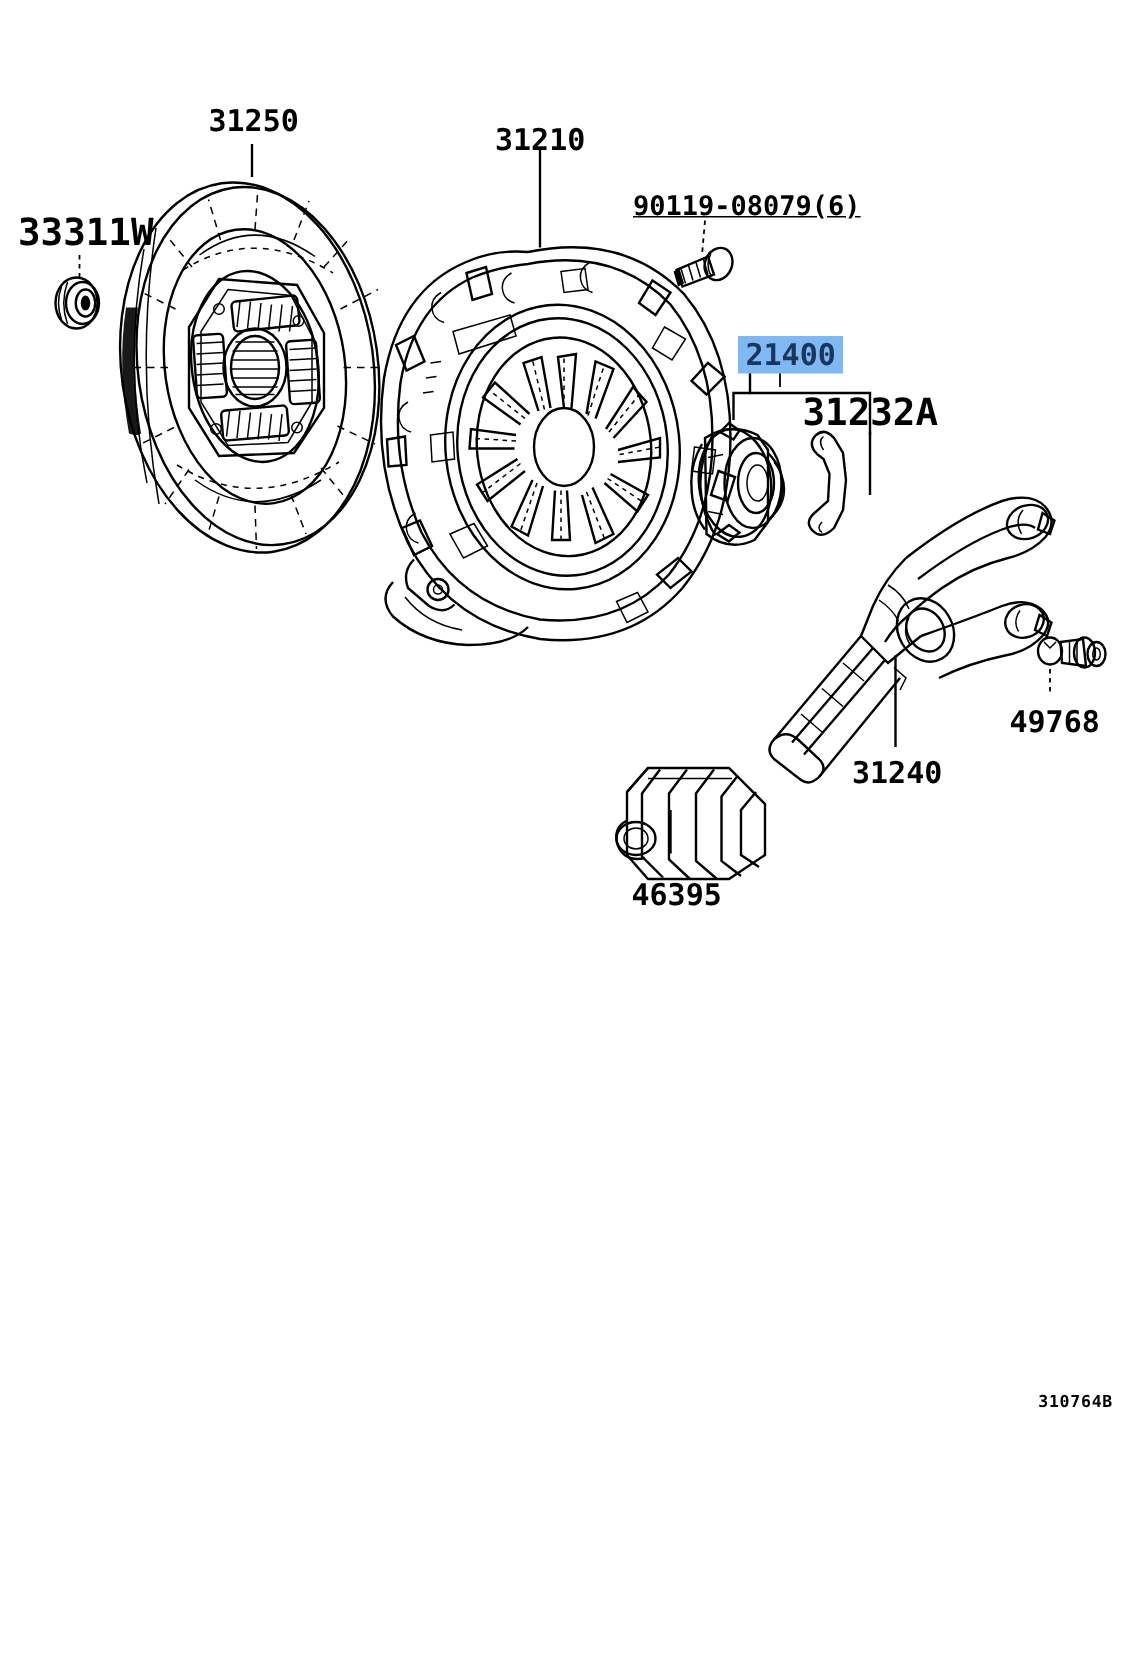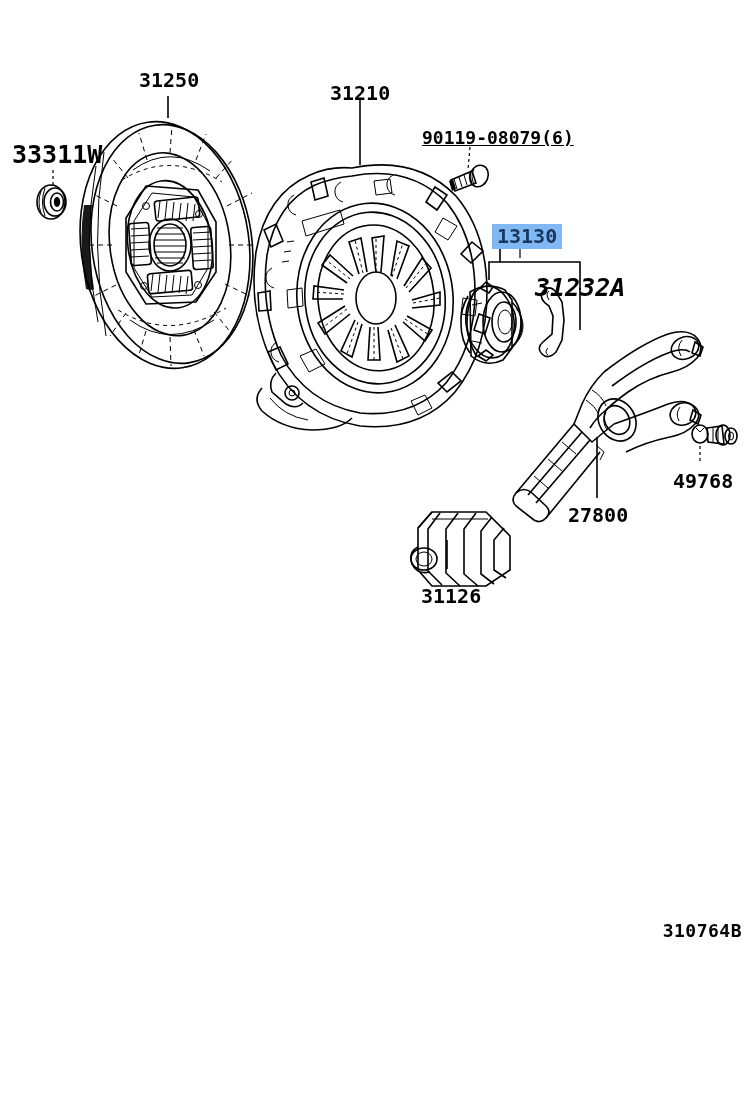--- a/index.html
+++ b/index.html
@@ -43,21 +43,21 @@
     background: #7fb8f2;
     color: #18365e;
     padding: 2px 5px 3px 5px;
   }
   #figure-code {
     position: absolute;
     right: 14px;
     bottom: 12px;
     font-family: "DejaVu Sans Mono", monospace;
     font-weight: bold;
-    font-size: 18px;
+    font-size: 11px;
     color: #000000;
     letter-spacing: 0.5px;
     margin-top: 36px;
   }
   .ln { stroke: #000; stroke-width: 1.6; fill: none; }
   .ln-t { stroke: #000; stroke-width: 1.2; fill: none; }
   .ln-h { stroke: #000; stroke-width: 1.0; fill: none; }
   .fill-k { fill: #000; }
   .leader { stroke: #000; stroke-width: 1.6; fill: none; }
 </style>
@@ -372,25 +372,25 @@
   </svg>
 
   <div class="part-label lbl-20" style="left:139px; top:70px;">31250</div>
 
   <div class="part-label lbl-19" style="left:12px; top:142px;">33311W</div>
 
   <div class="part-label lbl-20" style="left:330px; top:83px;">31210</div>
 
   <div class="part-label lbl-18" style="left:422px; top:129px;">90119-08079(6)</div>
 
-  <div class="part-label lbl-20 label-highlight" style="left:492px; top:224px;">13130</div>
-
-  <div class="part-label lbl-19" style="left:535px; top:275px;font-style:italic;">31232A</div>
-
-  <div class="part-label lbl-20" style="left:568px; top:505px;">27800</div>
+  <div class="part-label lbl-20 label-highlight" style="left:492px; top:224px;">21400</div>
+
+  <div class="part-label lbl-19" style="left:535px; top:262px;">31232A</div>
+
+  <div class="part-label lbl-20" style="left:568px; top:505px;">31240</div>
 
   <div class="part-label lbl-20" style="left:673px; top:471px;">49768</div>
 
-  <div class="part-label lbl-20" style="left:421px; top:586px;">31126</div>
+  <div class="part-label lbl-20" style="left:421px; top:586px;">46395</div>
 
   <div id="figure-code">310764B</div>
 
 </div>
 
 </body></html>

